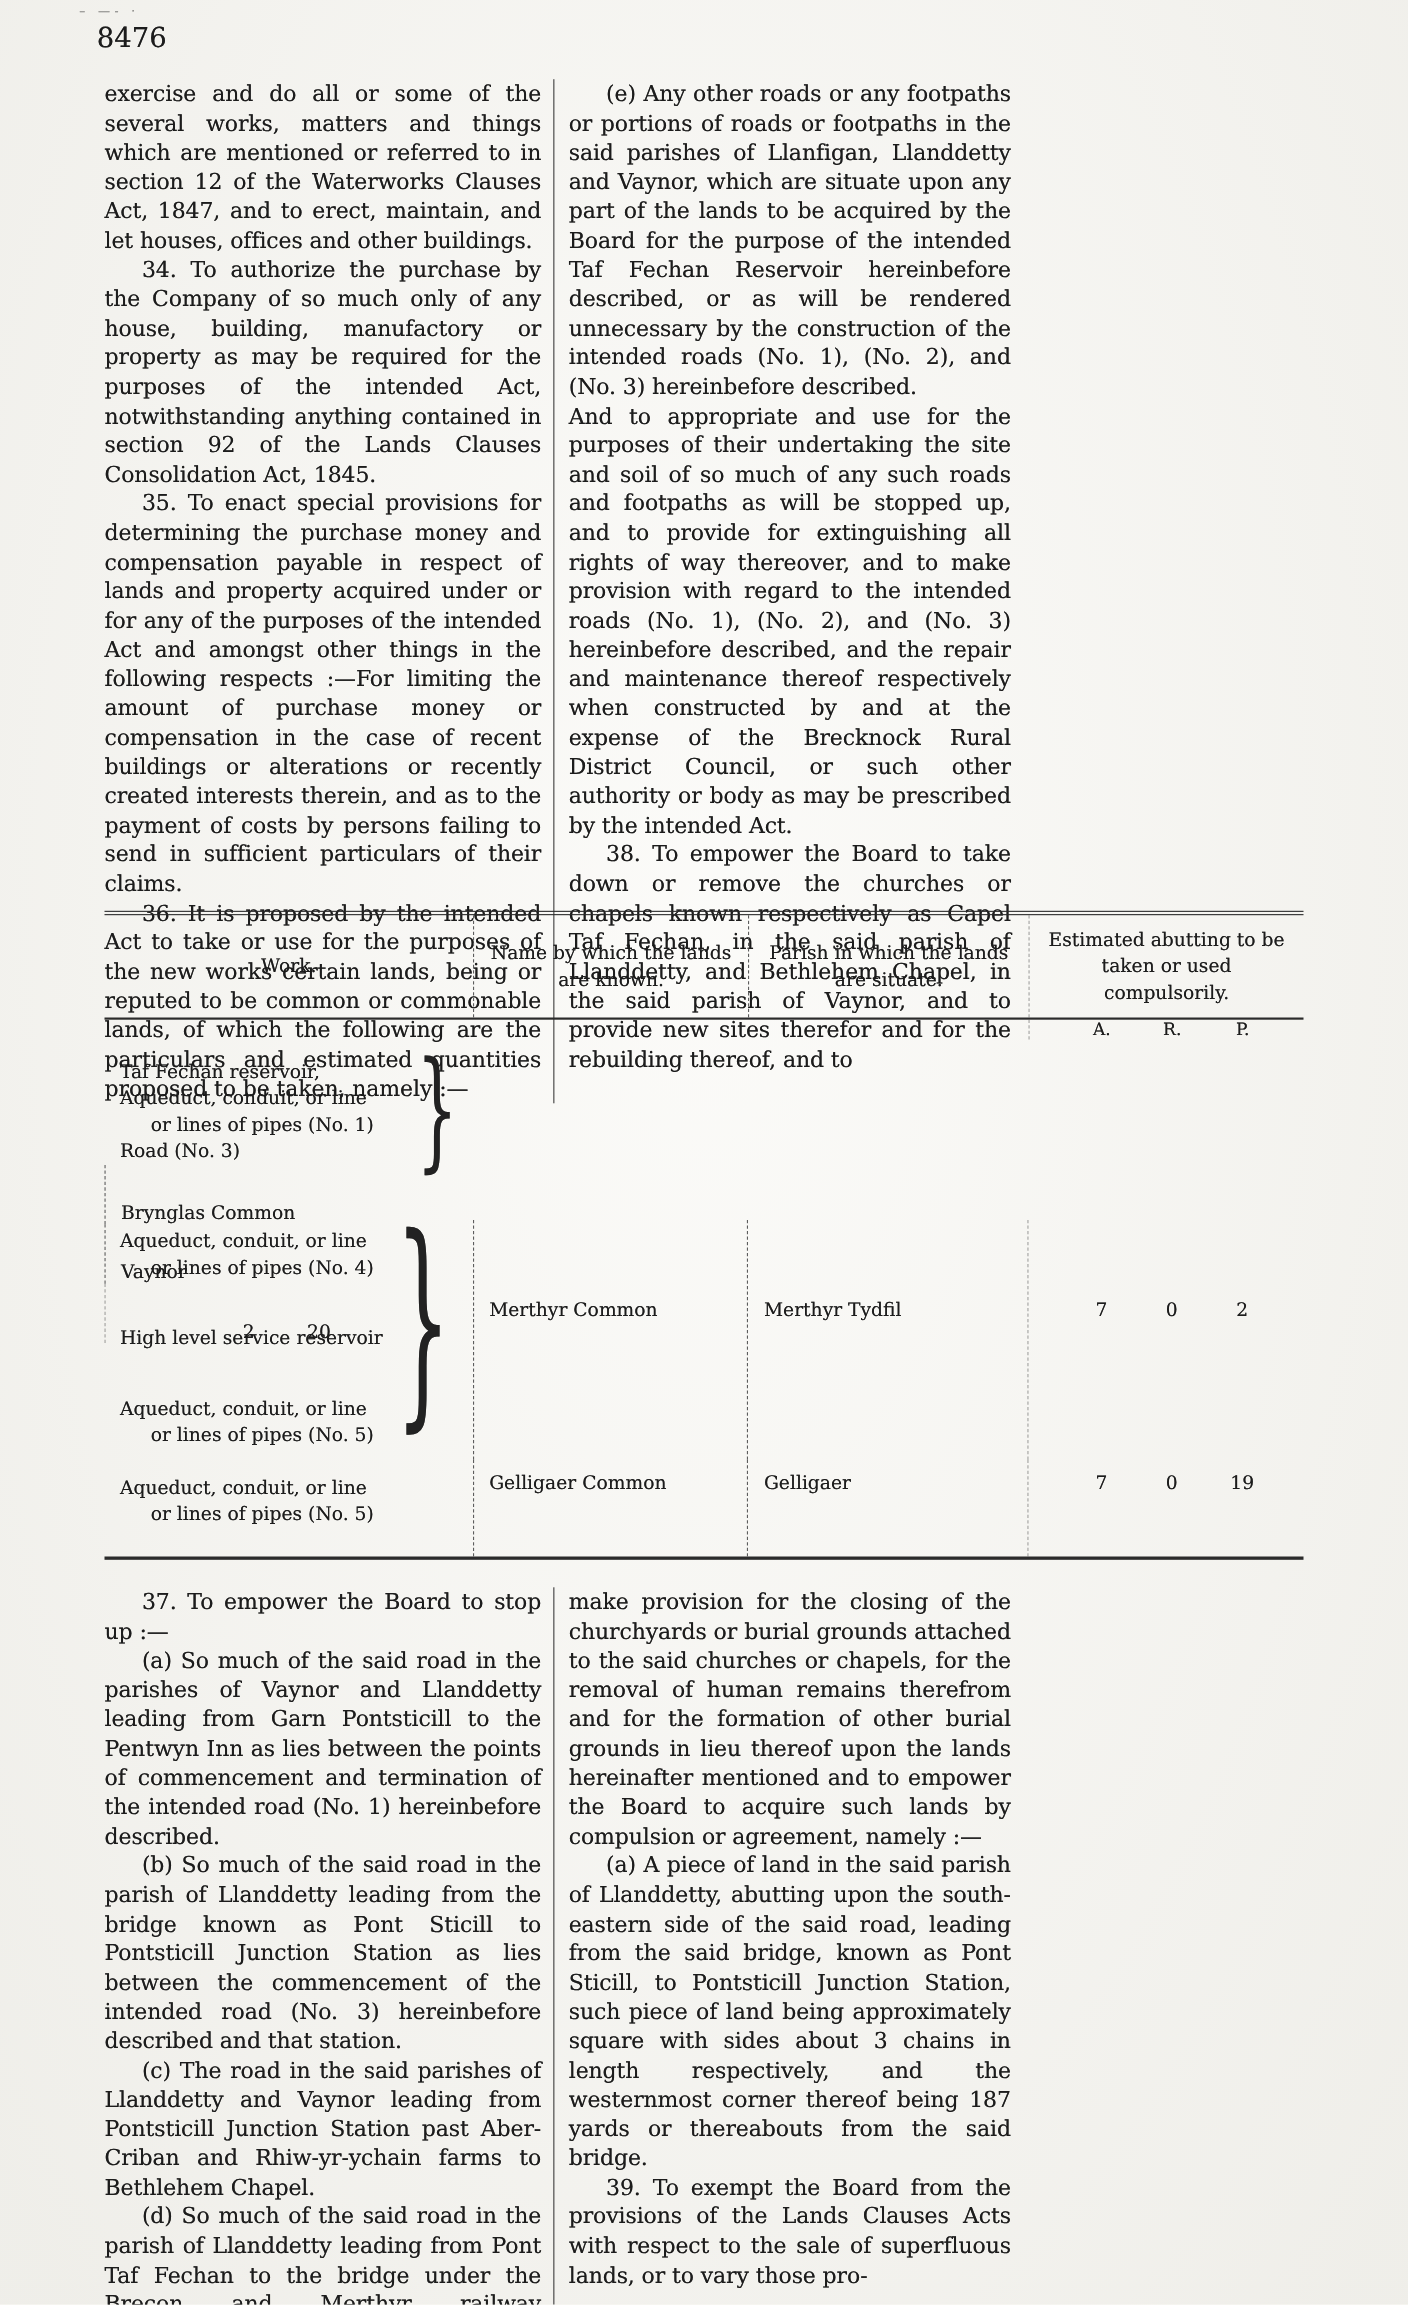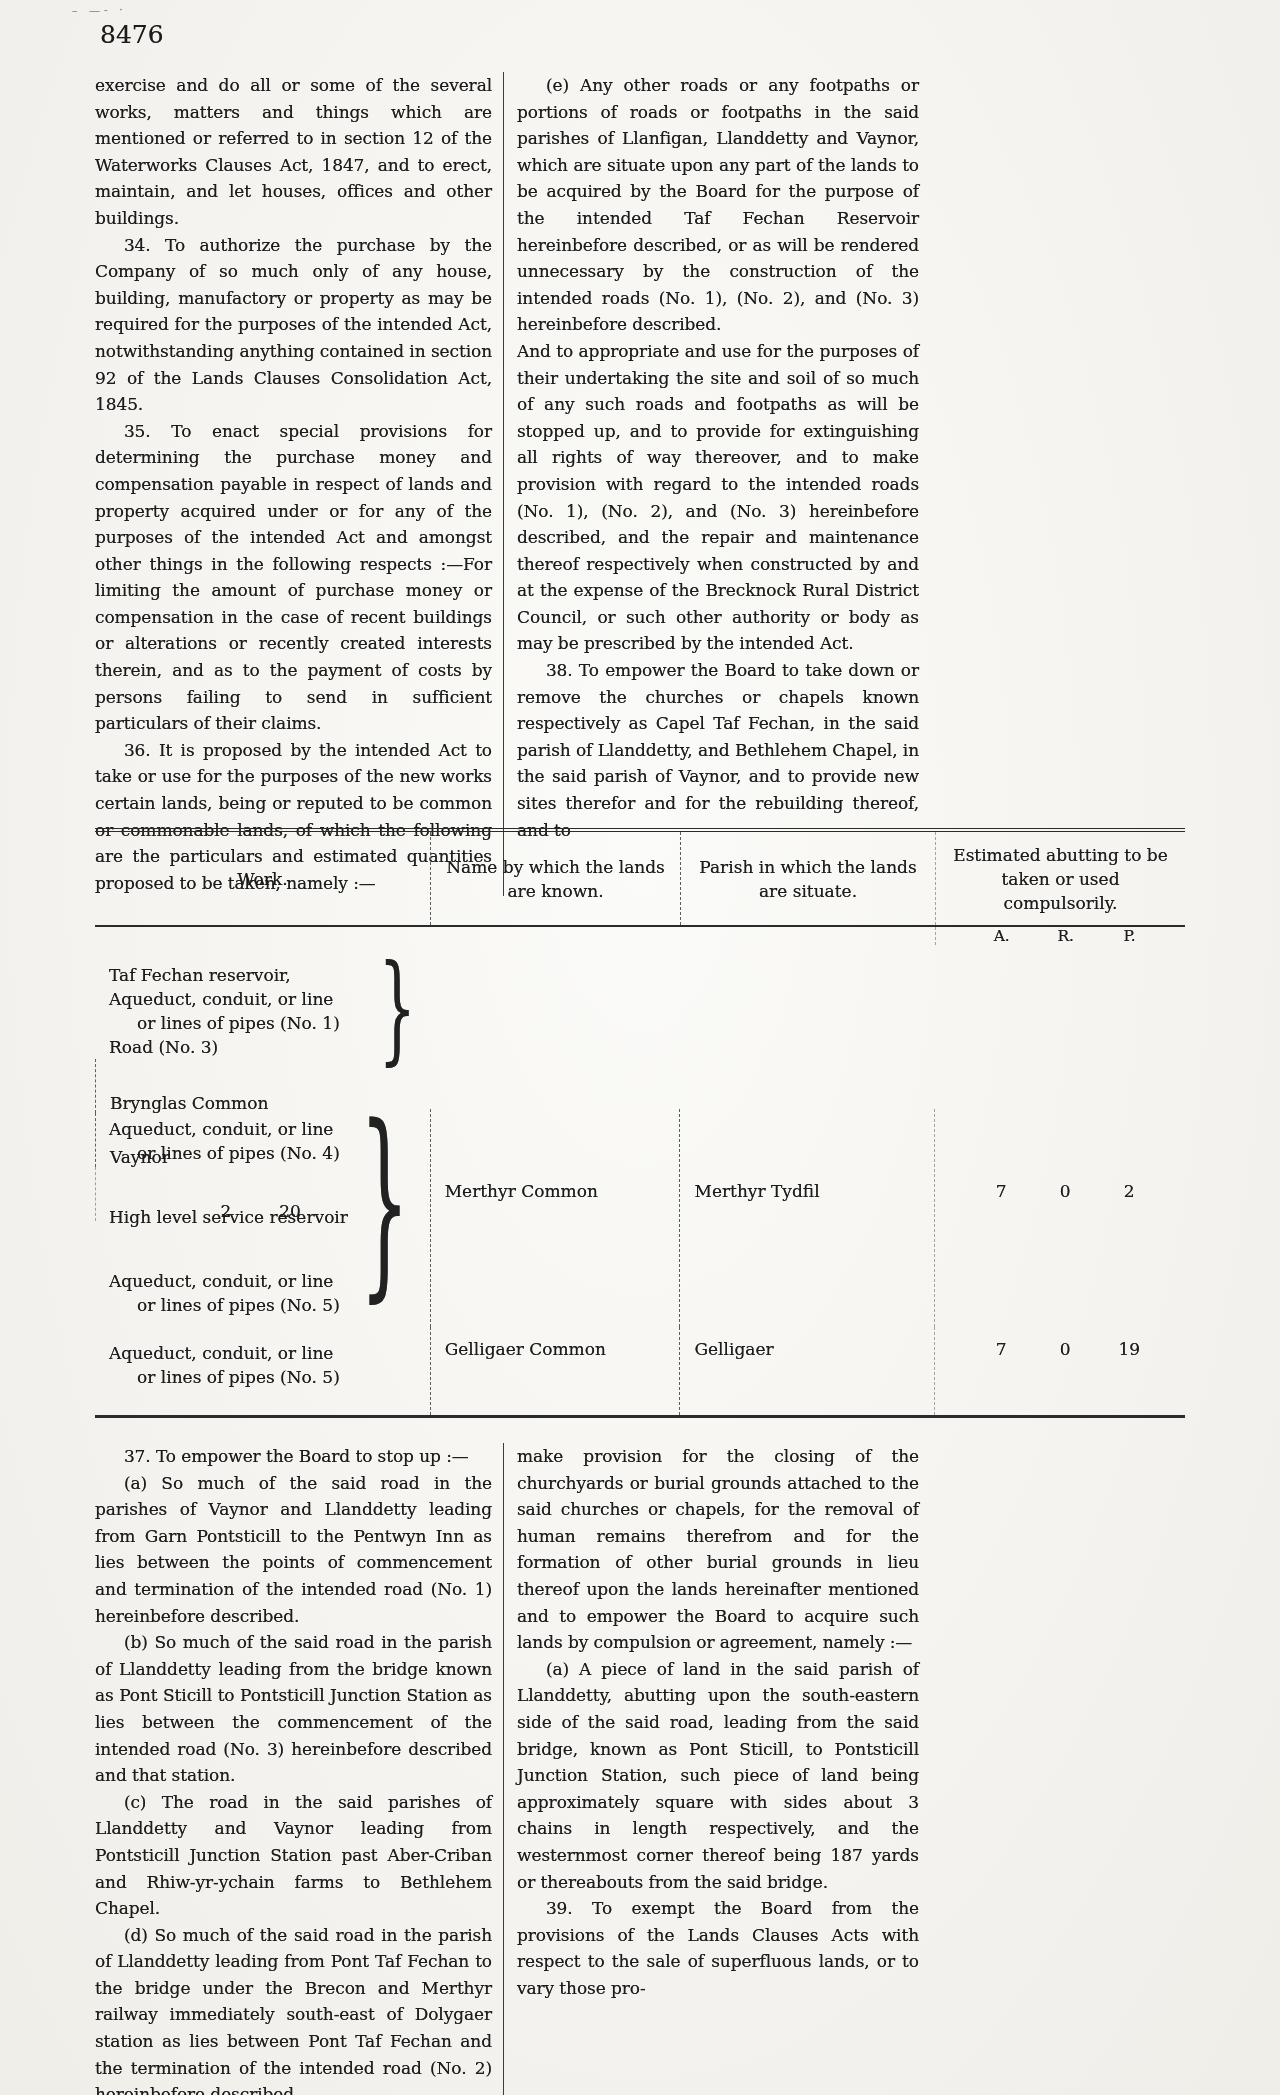--- a/index.html
+++ b/index.html
@@ -12,29 +12,29 @@
   }
   .page{position:absolute;inset:0;
     background:
       radial-gradient(ellipse at 50% 40%, rgba(255,255,255,.55), rgba(0,0,0,0.03) 95%),
       #f7f6f1;
   }
   .ink{ text-shadow:0 0 .5px rgba(10,10,10,.65); }
 
   
   .scan-marks{position:absolute;top:4px;left:72px;font-size:11px;color:#3a3a3a;opacity:.55;letter-spacing:4px;}
-  .page-number{position:absolute;top:20px;left:100px;font-size:25px;}
+  .page-number{position:absolute;top:20px;left:88px;font-size:25px;}
   .masthead{position:absolute;top:17px;left:135px;width:820px;text-align:center;
     font-size:27px;letter-spacing:3px;word-spacing:7px;white-space:nowrap;}
 
   
   .section{position:absolute;left:95px;width:824px;display:flex;}
   .section.top{top:72px;}
   .section.bottom{top:1443px;}
-  .col{font-size:17px;line-height:26.6px;text-align:justify;letter-spacing:-.1px;}
+  .col{font-size:20px;line-height:26.6px;text-align:justify;letter-spacing:-.1px;}
   .col.left{width:397px;padding-right:11px;border-right:1.5px solid #3c3c3c;}
   .col.right{width:402px;padding-left:13px;}
   .col p{margin:0;}
   .col p.ind{text-indent:1.7em;}
 
   
   .works-table{position:absolute;top:828px;left:95px;width:1090px;font-size:17px;}
   .rule{width:100%;}
   .rule.double{border-top:4px double #2b2b2b;}
   .rule.solid{border-top:2px solid #2b2b2b;}

